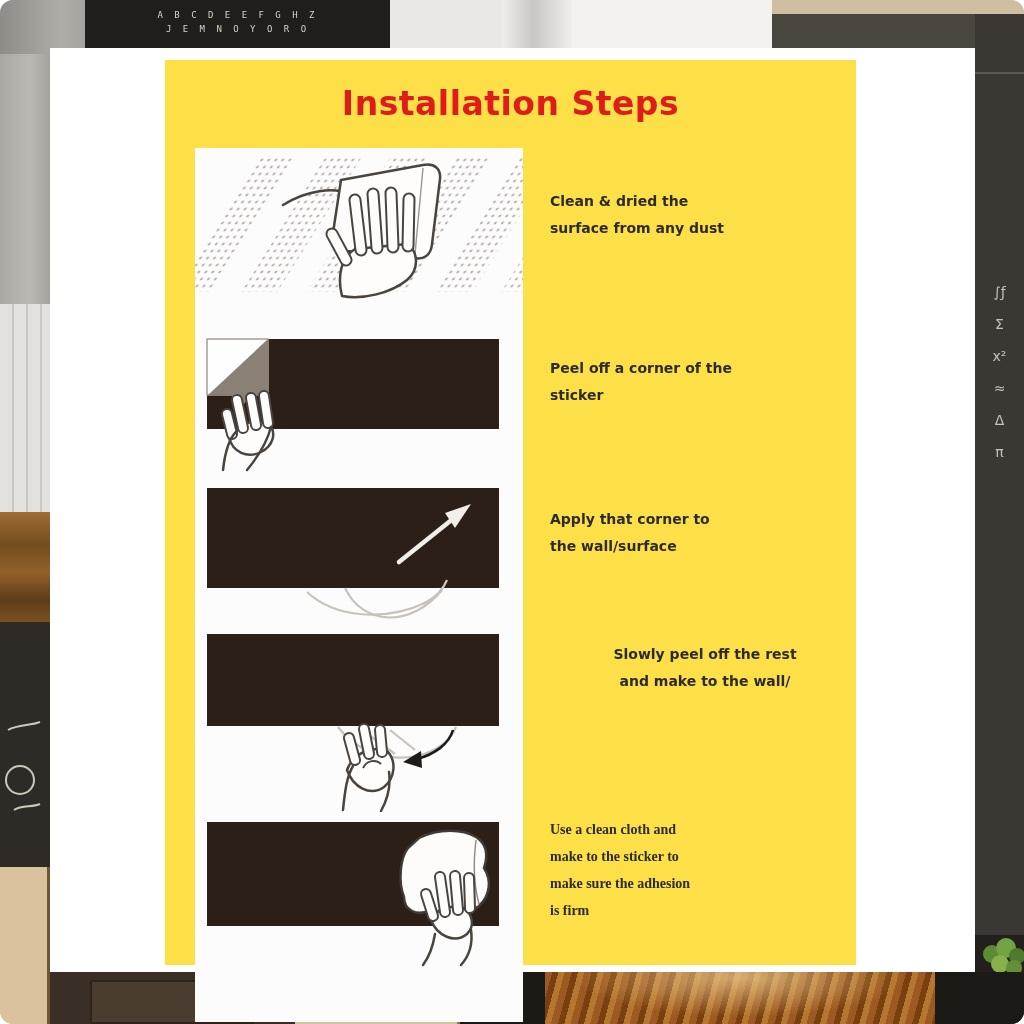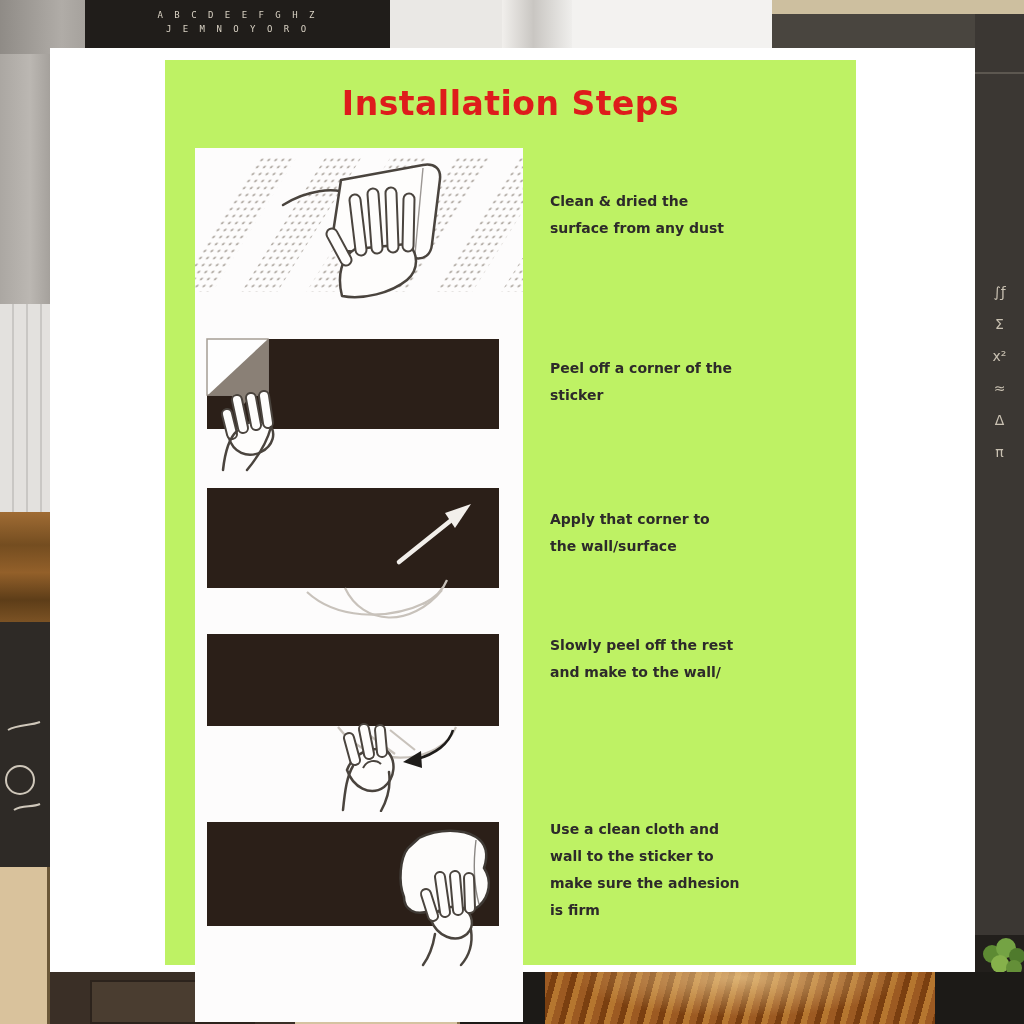--- a/index.html
+++ b/index.html
@@ -1,17 +1,17 @@
 <!DOCTYPE html>
 <html><head>
 <meta charset="utf-8">
 <style>
   html,body{margin:0;padding:0;}
   .stage{position:relative;width:1024px;height:1024px;overflow:hidden;
-         background:#cfcac4;font-family:"DejaVu Sans","Liberation Sans",sans-serif;}
+         background:#cfcac4;font-family:"DejaVu Sans","Liberation Sans",sans-serif;border-radius:13px;}
   .abs{position:absolute;}
 
   
   .ph-topleft-wall{left:0;top:0;width:112px;height:72px;
      background:linear-gradient(90deg,#8f8b86,#b0aca7 55%,#9a9691);}
   .ph-top-chalkboard{left:85px;top:0;width:305px;height:54px;background:#201d1a;
      color:#d8d1c3;font-family:"DejaVu Sans Mono","Liberation Mono",monospace;
      font-size:9px;letter-spacing:3px;text-align:center;padding-top:8px;box-sizing:border-box;
      line-height:14px;overflow:hidden;}
   .ph-top-white{left:390px;top:0;width:112px;height:54px;background:#eae8e5;}
@@ -40,34 +40,34 @@
   .ph-bottom-beige{left:295px;top:972px;width:165px;height:52px;background:#d5c3a1;
      border-right:3px solid #8a7450;box-sizing:border-box;}
   .ph-bottom-dark1{left:460px;top:972px;width:85px;height:52px;background:#1c1a17;}
   .ph-bottom-wood{left:545px;top:972px;width:390px;height:52px;
      background:radial-gradient(ellipse at 50% 10%,rgba(235,200,140,.75),rgba(0,0,0,0) 60%),
        repeating-linear-gradient(105deg,#9c5a22 0 7px,#7a3f10 7px 13px,#b5762f 13px 19px);}
   .ph-bottom-dark2{left:935px;top:972px;width:89px;height:52px;background:#1c1a17;}
 
   
   .frame{left:50px;top:48px;width:925px;height:924px;background:#ffffff;}
-  .card{left:165px;top:60px;width:691px;height:905px;background:#bef264;}
+  .card{left:165px;top:60px;width:691px;height:905px;background:#fde047;}
   .illus-col{left:30px;top:88px;width:328px;height:874px;background:#fdfcfc;}
   .title{left:0;top:24px;width:691px;text-align:center;
      font-size:33px;font-weight:bold;color:#de1c1c;letter-spacing:.5px;}
 
   .step{position:absolute;left:30px;width:661px;}
   .step .illus{position:absolute;left:0;top:0;}
   .step .stext{position:absolute;left:355px;width:310px;
      font-size:14px;font-weight:bold;color:#2d2a2a;line-height:27px;}
   .step1{top:90px;}  .step1 .stext{top:38px;}
   .step2{top:272px;} .step2 .stext{top:17px;margin-top:6px;}
   .step3{top:420px;} .step3 .stext{top:26px;}
-  .step4{top:572px;} .step4 .stext{top:0;}
-  .step5{top:762px;} .step5 .stext{top:-6px;}
+  .step4{top:572px;} .step4 .stext{top:9px;text-align:center;}
+  .step5{top:762px;} .step5 .stext{top:-6px;font-family:Liberation Serif, serif;}
 </style>
 </head>
 <body>
 
 <div class="stage">
 
   <div class="abs ph-topleft-wall"></div>
   <div class="abs ph-top-chalkboard">
     <div>A B C D E E F G H    Z</div>
     <div>J   E M N  O Y O R O</div>
@@ -266,20 +266,20 @@
               <path d="M263,88 L260,54"></path>
               <path d="M275,86 L274,56"></path>
               <path d="M238,94 L231,72"></path>
           </g>
           <path d="M240,112 C238,124 234,135 228,143" stroke="#4a443e" stroke-width="2.5" fill="none" stroke-linecap="round"></path>
           <path d="M276,108 C278,122 274,134 266,143" stroke="#4a443e" stroke-width="2.5" fill="none" stroke-linecap="round"></path>
         </g>
       </svg>
       <div class="stext">
         <div>Use a clean cloth and</div>
-        <div>wall to the sticker to</div>
+        <div>make to the sticker to</div>
         <div>make sure the adhesion</div>
         <div>is firm</div>
       </div>
     </div>
 
   </div>
 </div>
 
 </body></html>

